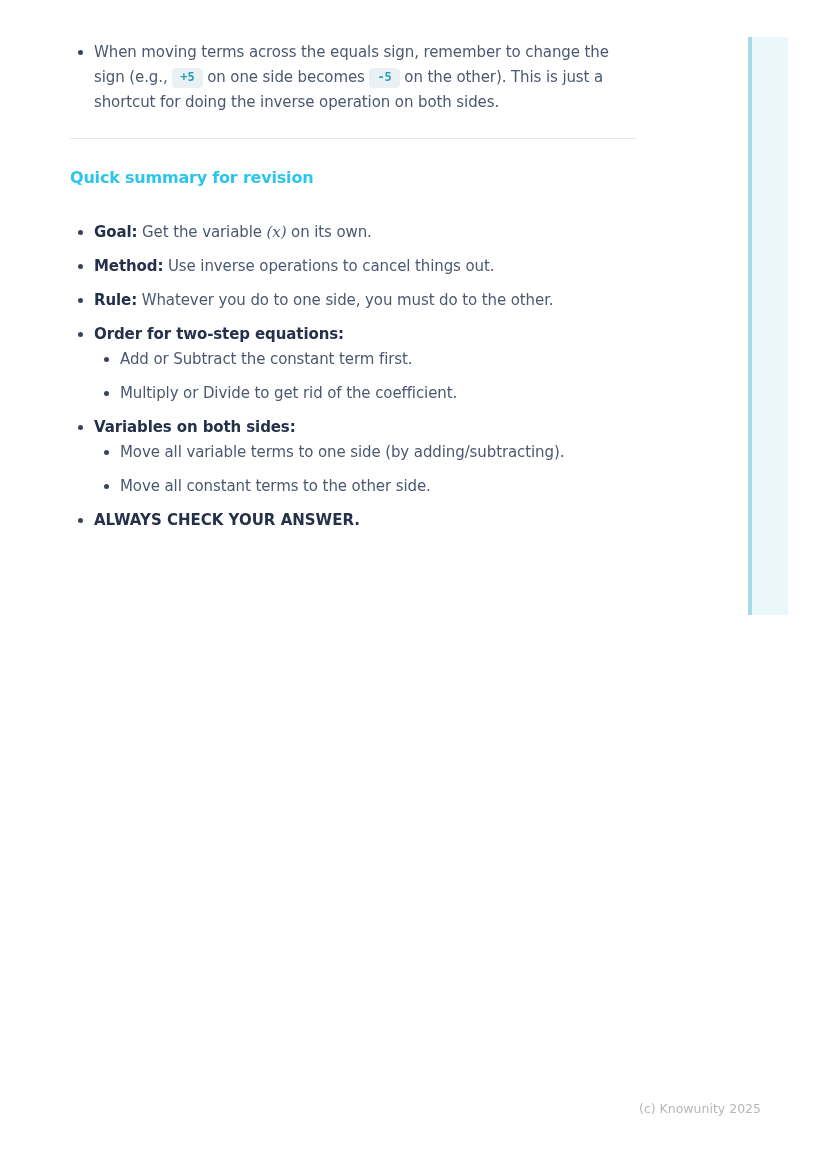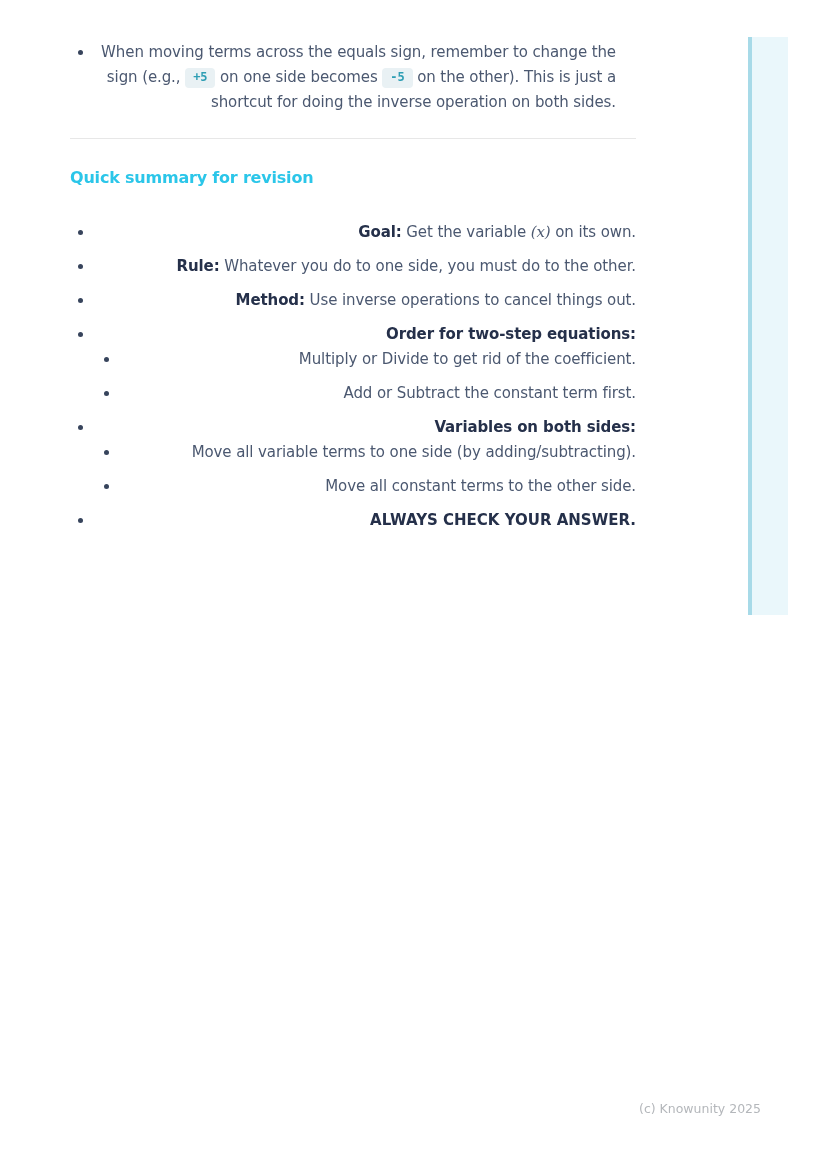--- a/index.html
+++ b/index.html
@@ -5,21 +5,21 @@
   * { margin:0; padding:0; box-sizing:border-box; }
   html,body { background:#ffffff; }
   body {
     width:828px; height:1171px; position:relative; overflow:hidden;
     font-family:"DejaVu Sans","Liberation Sans",sans-serif;
     -webkit-font-smoothing:antialiased;
   }
   .content { position:absolute; left:70px; top:40px; width:566px; }
 
   
-  .item { position:relative; padding-left:24px; margin-bottom:9px;text-align:right; }
+  .item { position:relative; padding-left:24px; margin-bottom:9px; }
   .item p { font-size:15px; line-height:25px; color:#4b5870; letter-spacing:-0.1px; }
   .dot {
     position:absolute; left:8px; top:10px; width:5px; height:5px;
     border-radius:50%; background:#37445c;
   }
   b.lbl { color:#25304a; font-weight:700; }
 
   
   .note-text { width:522px; }
   .chip {
@@ -70,39 +70,39 @@
 
   <div class="summary-list">
 
     <div class="item">
       <span class="dot"></span>
       <p><b class="lbl">Goal:</b><span> Get the variable </span><span class="math">(x)</span><span> on its own.</span></p>
     </div>
 
     <div class="item">
       <span class="dot"></span>
-      <p><b class="lbl">Rule:</b><span> Whatever you do to one side, you must do to the other.</span></p>
+      <p><b class="lbl">Method:</b><span> Use inverse operations to cancel things out.</span></p>
     </div>
 
     <div class="item">
       <span class="dot"></span>
-      <p><b class="lbl">Method:</b><span> Use inverse operations to cancel things out.</span></p>
+      <p><b class="lbl">Rule:</b><span> Whatever you do to one side, you must do to the other.</span></p>
     </div>
 
     <div class="item">
       <span class="dot"></span>
       <p><b class="lbl">Order for two-step equations:</b></p>
       <div class="sub-list">
         <div class="sub-item">
           <span class="dot"></span>
-          <p>Multiply or Divide to get rid of the coefficient.</p>
+          <p>Add or Subtract the constant term first.</p>
         </div>
         <div class="sub-item">
           <span class="dot"></span>
-          <p>Add or Subtract the constant term first.</p>
+          <p>Multiply or Divide to get rid of the coefficient.</p>
         </div>
       </div>
     </div>
 
     <div class="item">
       <span class="dot"></span>
       <p><b class="lbl">Variables on both sides:</b></p>
       <div class="sub-list">
         <div class="sub-item">
           <span class="dot"></span>

